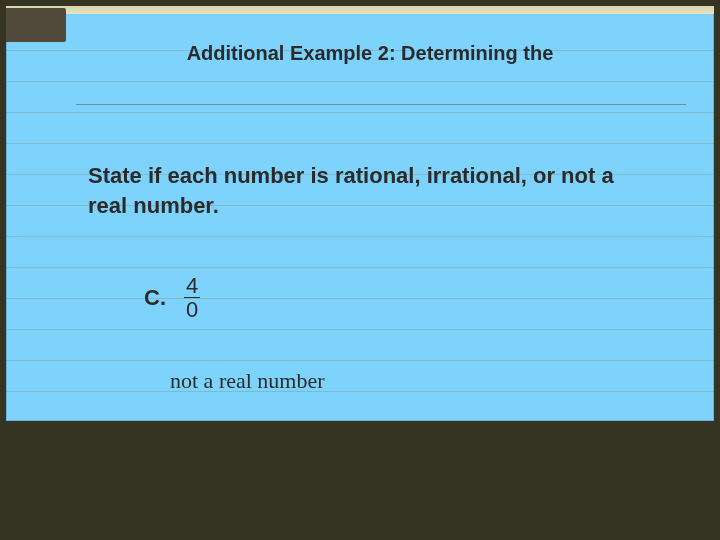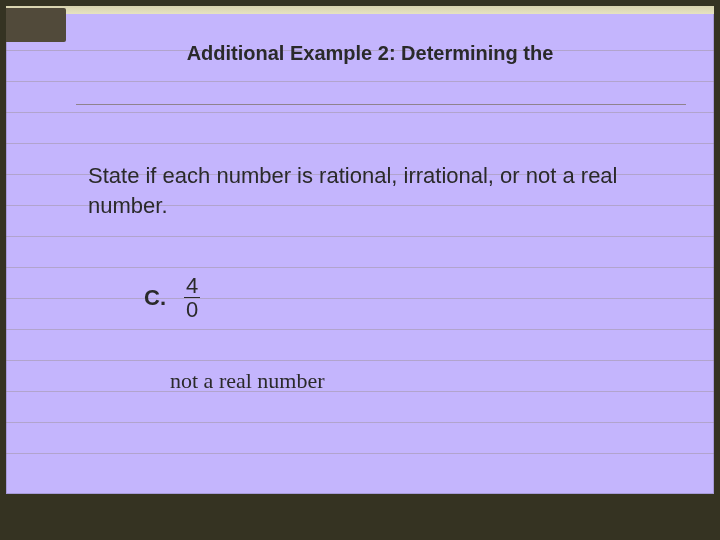--- a/index.html
+++ b/index.html
@@ -11,22 +11,22 @@
   }
   body {
     background: #353322;
     font-family: Verdana, Geneva, sans-serif;
   }
   .paper {
     position: absolute;
     left: 6px;
     top: 6px;
     width: 708px;
-    height: 488px;
-    background: #c4b5fd;
+    height: 415px;
+    background: #7dd3fc;
     box-shadow: 0 0 0 1px rgba(0,0,0,0.15) inset;
   }
   
   .rules {
     position: absolute;
     left: 0;
     right: 0;
     top: 14px;
     bottom: 10px;
     background: repeating-linear-gradient(
@@ -75,21 +75,21 @@
     height: 0;
     border-top: 1px solid rgba(100,90,50,0.55);
   }
 
   .prompt {
     position: absolute;
     left: 82px;
     right: 70px;
     top: 155px;
     color: #2a2a2a;
-    font-weight: normal;
+    font-weight: bold;
     font-size: 22px;
     line-height: 1.35;
   }
 
   .item-row {
     position: absolute;
     left: 138px;
     top: 268px;
     display: flex;
     align-items: center;

